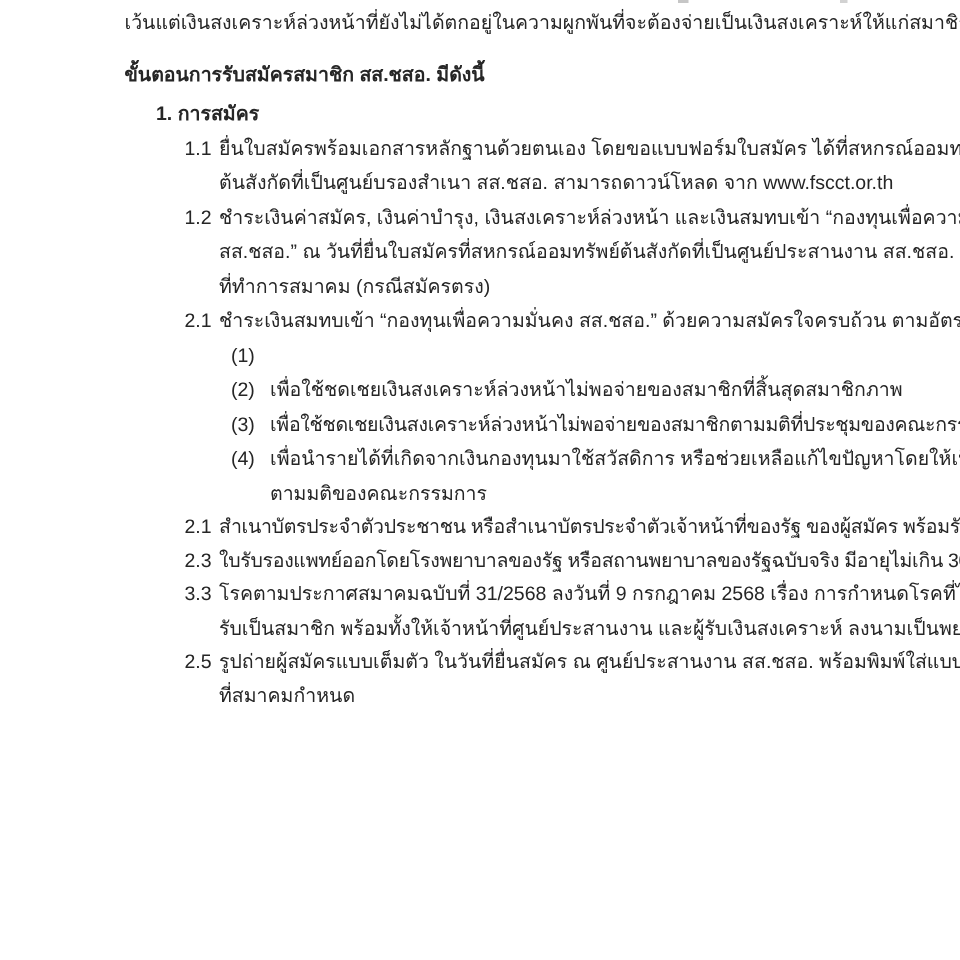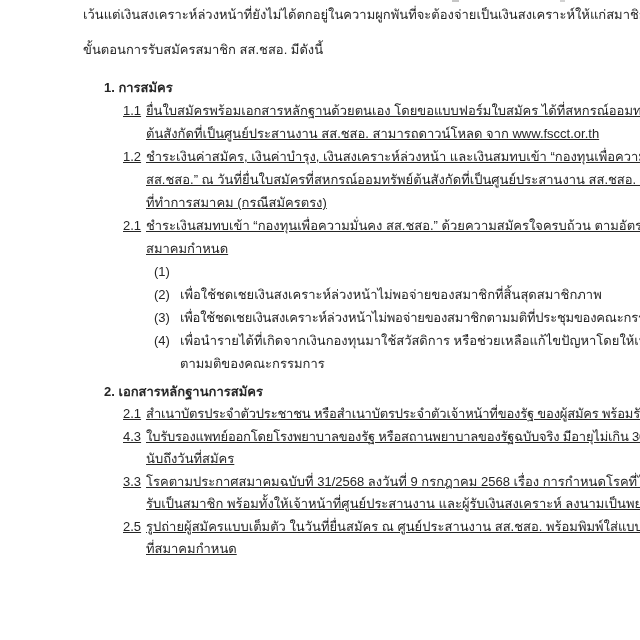--- a/index.html
+++ b/index.html
@@ -43,37 +43,36 @@
     width: 5px; height: 2px;
     background: #d2d2d2;
   }
   .para-line {
     line-height: 25px;
     white-space: nowrap;
   }
   .doc-heading {
     margin-top: 10px;
     line-height: 26px;
-    font-weight: normal;
+    font-weight: bold;
     white-space: nowrap;
   }
   .sec-title {
     margin-left: 21px;
-    margin-top: 13px;
+    margin-top: 1px;
     line-height: 23px;
     font-weight: bold;
     white-space: nowrap;
   }
   .sec-title.second {
     margin-top: 5px;
   }
   .item {
     display: flex;
     margin-left: 40px;
-    text-decoration: underline;
   }
   .item > .num {
     flex: none;
     width: 23px;
     line-height: 23px;
   }
   .item > .body { min-width: 0; }
   .tline {
     line-height: 23px;
     white-space: nowrap;
@@ -101,38 +100,37 @@
   <div class="para-line">เว้นแต่เงินสงเคราะห์ล่วงหน้าที่ยังไม่ได้ตกอยู่ในความผูกพันที่จะต้องจ่ายเป็นเงินสงเคราะห์ให้แก่สมาชิกที่ถึงแก่</div>
 
   <div class="doc-heading">ขั้นตอนการรับสมัครสมาชิก สส.ชสอ. มีดังนี้</div>
 
   <div class="sec-title">1. การสมัคร</div>
 
   <div class="item">
     <span class="num">1.1</span>
     <span class="body">
       <div class="tline">ยื่นใบสมัครพร้อมเอกสารหลักฐานด้วยตนเอง โดยขอแบบฟอร์มใบสมัคร ได้ที่สหกรณ์ออมทรัพย์</div>
-      <div class="tline">ต้นสังกัดที่เป็นศูนย์ประสานงาน สส.ชสอ. สามารถดาวน์โหลด จาก www.fscct.or.th</div>
+      <div class="tline">ต้นสังกัดที่เป็นศูนย์บรองสำเนา สส.ชสอ. สามารถดาวน์โหลด จาก www.fscct.or.th</div>
     </span>
   </div>
 
   <div class="item">
     <span class="num">1.2</span>
     <span class="body">
       <div class="tline">ชำระเงินค่าสมัคร, เงินค่าบำรุง, เงินสงเคราะห์ล่วงหน้า และเงินสมทบเข้า “กองทุนเพื่อความมั่นคง</div>
       <div class="tline">สส.ชสอ.” ณ วันที่ยื่นใบสมัครที่สหกรณ์ออมทรัพย์ต้นสังกัดที่เป็นศูนย์ประสานงาน สส.ชสอ. หรือ</div>
       <div class="tline">ที่ทำการสมาคม (กรณีสมัครตรง)</div>
     </span>
   </div>
 
   <div class="item">
     <span class="num">2.1</span>
     <span class="body">
       <div class="tline">ชำระเงินสมทบเข้า “กองทุนเพื่อความมั่นคง สส.ชสอ.” ด้วยความสมัครใจครบถ้วน ตามอัตราที่</div>
-      <div class="tline">สมาคมกำหนด</div>
     </span>
   </div>
 
   <div class="subitem">
     <span class="num">(1)</span>
   </div>
 
   <div class="subitem">
     <span class="num">(2)</span>
     <span class="body">
@@ -149,35 +147,33 @@
 
   <div class="subitem">
     <span class="num">(4)</span>
     <span class="body">
       <div class="tline">เพื่อนำรายได้ที่เกิดจากเงินกองทุนมาใช้สวัสดิการ หรือช่วยเหลือแก้ไขปัญหาโดยให้เป็นไป</div>
       <div class="tline">ตามมติของคณะกรรมการ</div>
     </span>
   </div>
 
   <div class="sec2">
-    <div class="sec-title second">2. เอกสารหลักฐานการสมัคร</div>
 
     <div class="item">
       <span class="num">2.1</span>
       <span class="body">
         <div class="tline tight">สำเนาบัตรประจำตัวประชาชน หรือสำเนาบัตรประจำตัวเจ้าหน้าที่ของรัฐ ของผู้สมัคร พร้อมรับรองสำเนา</div>
       </span>
     </div>
 
 
     <div class="item">
-      <span class="num">4.3</span>
+      <span class="num">2.3</span>
       <span class="body">
         <div class="tline tight">ใบรับรองแพทย์ออกโดยโรงพยาบาลของรัฐ หรือสถานพยาบาลของรัฐฉบับจริง มีอายุไม่เกิน 30 วัน</div>
-        <div class="tline">นับถึงวันที่สมัคร</div>
       </span>
     </div>
 
     <div class="item">
       <span class="num">3.3</span>
       <span class="body">
         <div class="tline">โรคตามประกาศสมาคมฉบับที่ 31/2568 ลงวันที่ 9 กรกฎาคม 2568 เรื่อง การกำหนดโรคที่ไม่</div>
         <div class="tline">รับเป็นสมาชิก พร้อมทั้งให้เจ้าหน้าที่ศูนย์ประสานงาน และผู้รับเงินสงเคราะห์ ลงนามเป็นพยาน</div>
       </span>
     </div>

